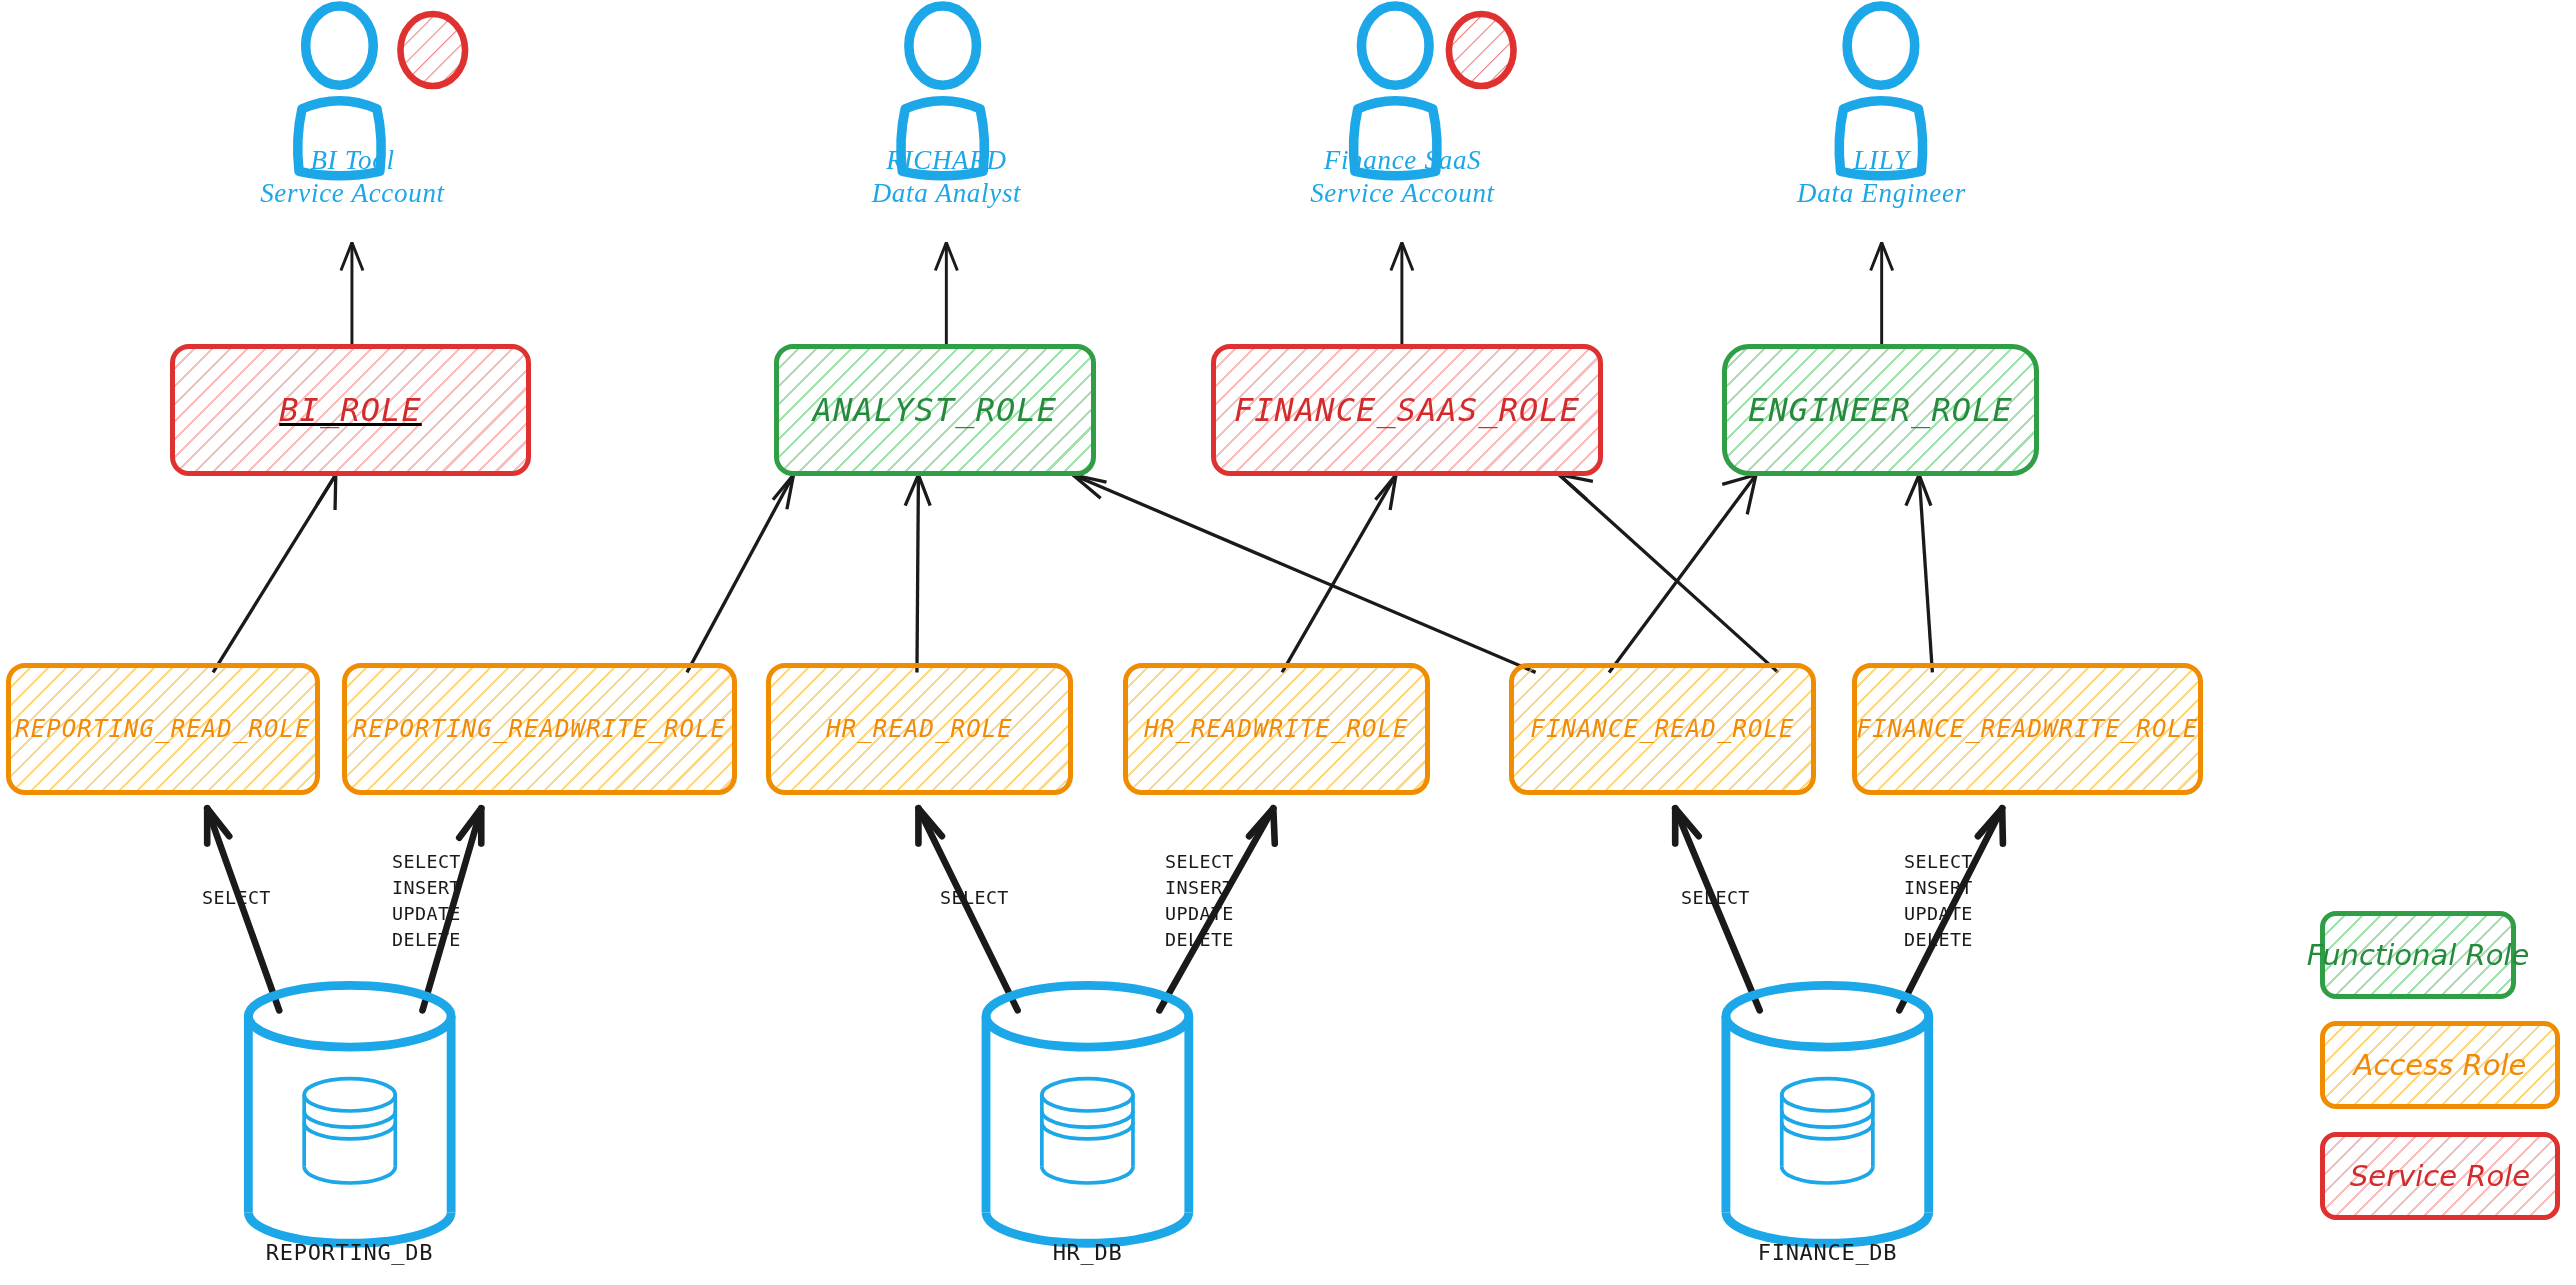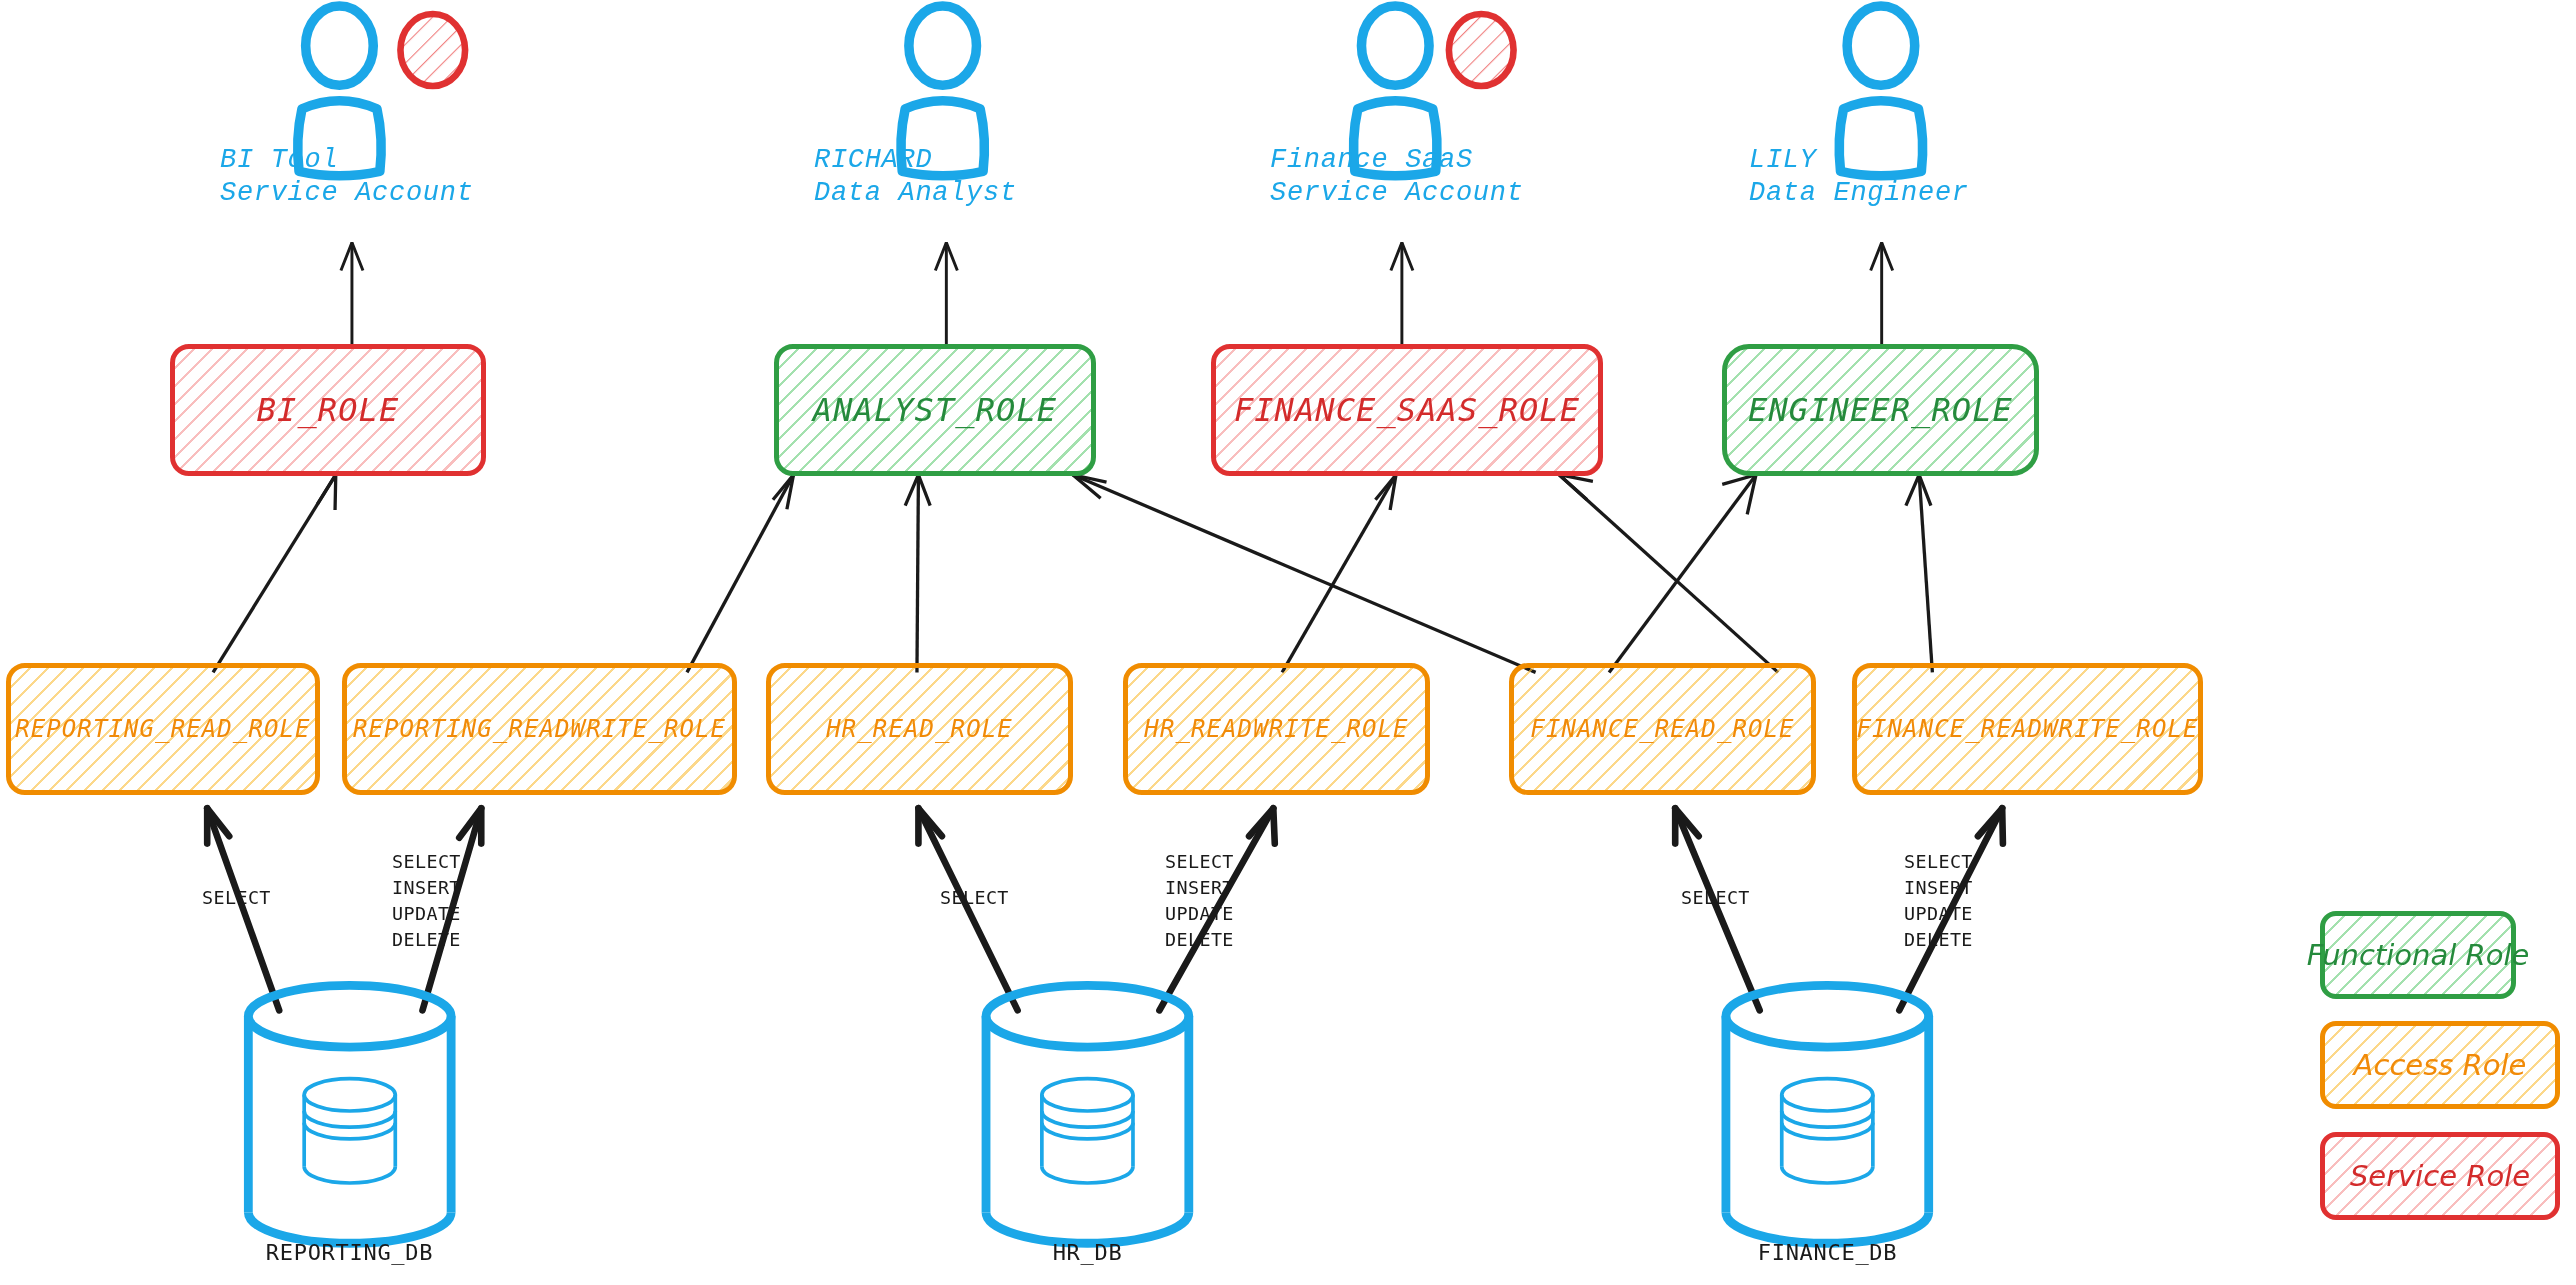--- a/index.html
+++ b/index.html
@@ -1,21 +1,21 @@
 <!DOCTYPE html>
 <html style="font-size:11.8px"><head>
 <meta charset="utf-8">
 <style>
   html,body{margin:0;padding:0;background:#fff;}
   body{width:2576px;height:1286px;position:relative;overflow:hidden;
        font-family:"DejaVu Sans",sans-serif;}
   #stage{position:absolute;left:0;top:0;width:2576px;height:1286px;}
   svg.layer{position:absolute;left:0;top:0;width:2576px;height:1286px;overflow:visible;}
-  .persona-label{position:absolute;text-align:left;color:#1ba7e8;
-      font-family:Liberation Mono, monospace;font-size:27px;line-height:1.22;
+  .persona-label{position:absolute;text-align:center;color:#1ba7e8;
+      font-family:Liberation Serif, serif;font-size:27px;line-height:1.22;
       font-style:italic;letter-spacing:0.7px;white-space:nowrap;}
   .persona-label .l2{display:block;}
   .rolebox{position:absolute;box-sizing:border-box;display:flex;
       align-items:center;justify-content:center;text-align:center;
       border-radius:19px;}
   .rolebox span{position:relative;z-index:3;font-style:italic;
       letter-spacing:1.1px;white-space:nowrap;}
   .func{border:5.1px solid #2f9e44;}
   .func span{color:#258a3c;}
   .svc{border:5.1px solid #e03131;}
@@ -188,21 +188,21 @@
   </div>
   <div class="persona-label" style="left:1270px;top:144px;width:265px;">
     <span>Finance SaaS</span>
     <span class="l2">Service Account</span>
   </div>
   <div class="persona-label" style="left:1749px;top:144px;width:265px;">
     <span>LILY</span>
     <span class="l2">Data Engineer</span>
   </div>
 
-  <div class="rolebox svc hatch-r" style="left:170px;top:344px;width:316px;height:132px;">
+  <div class="rolebox svc hatch-r" style="left:170px;top:344px;width:361px;height:132px;text-decoration:underline;">
     <span class="mono-ital" style="font-size:32px;">BI_ROLE</span>
   </div>
 
   <div class="rolebox func hatch-g" style="left:774px;top:344px;width:322px;height:132px;">
     <span class="mono-ital" style="font-size:32px;">ANALYST_ROLE</span>
   </div>
 
   <div class="rolebox svc hatch-r" style="left:1211px;top:344px;width:392px;height:132px;">
     <span class="mono-ital" style="font-size:32px;">FINANCE_SAAS_ROLE</span>
   </div>

